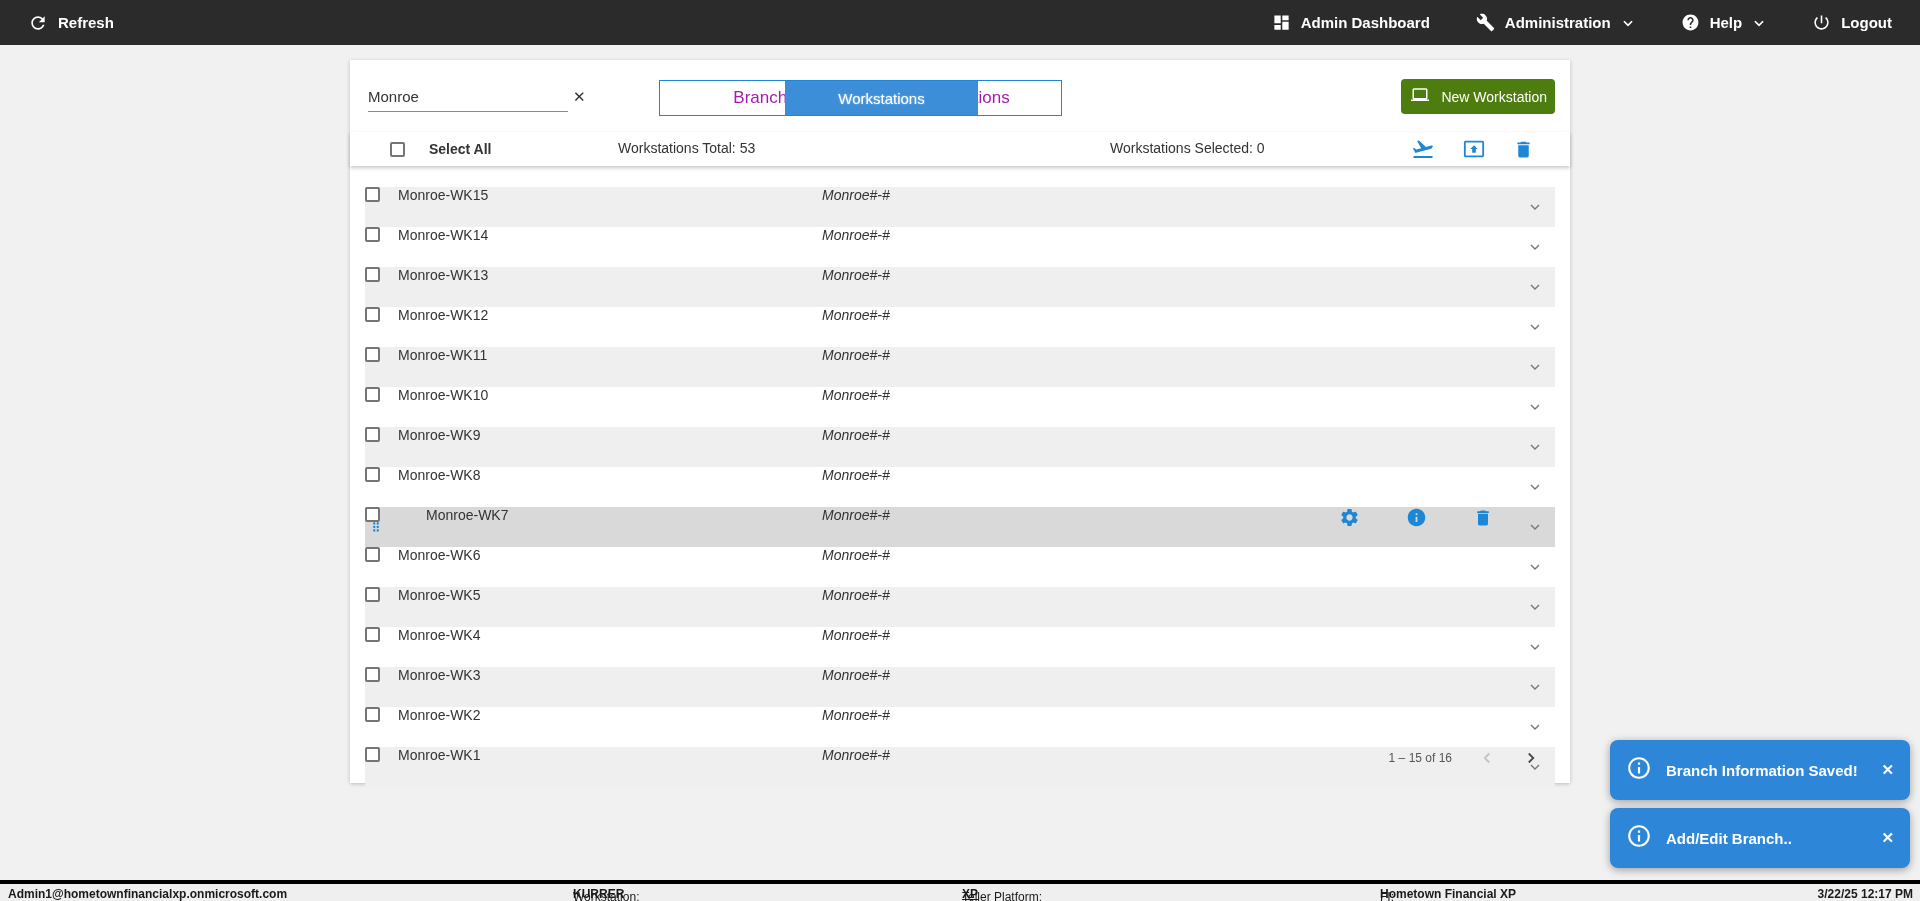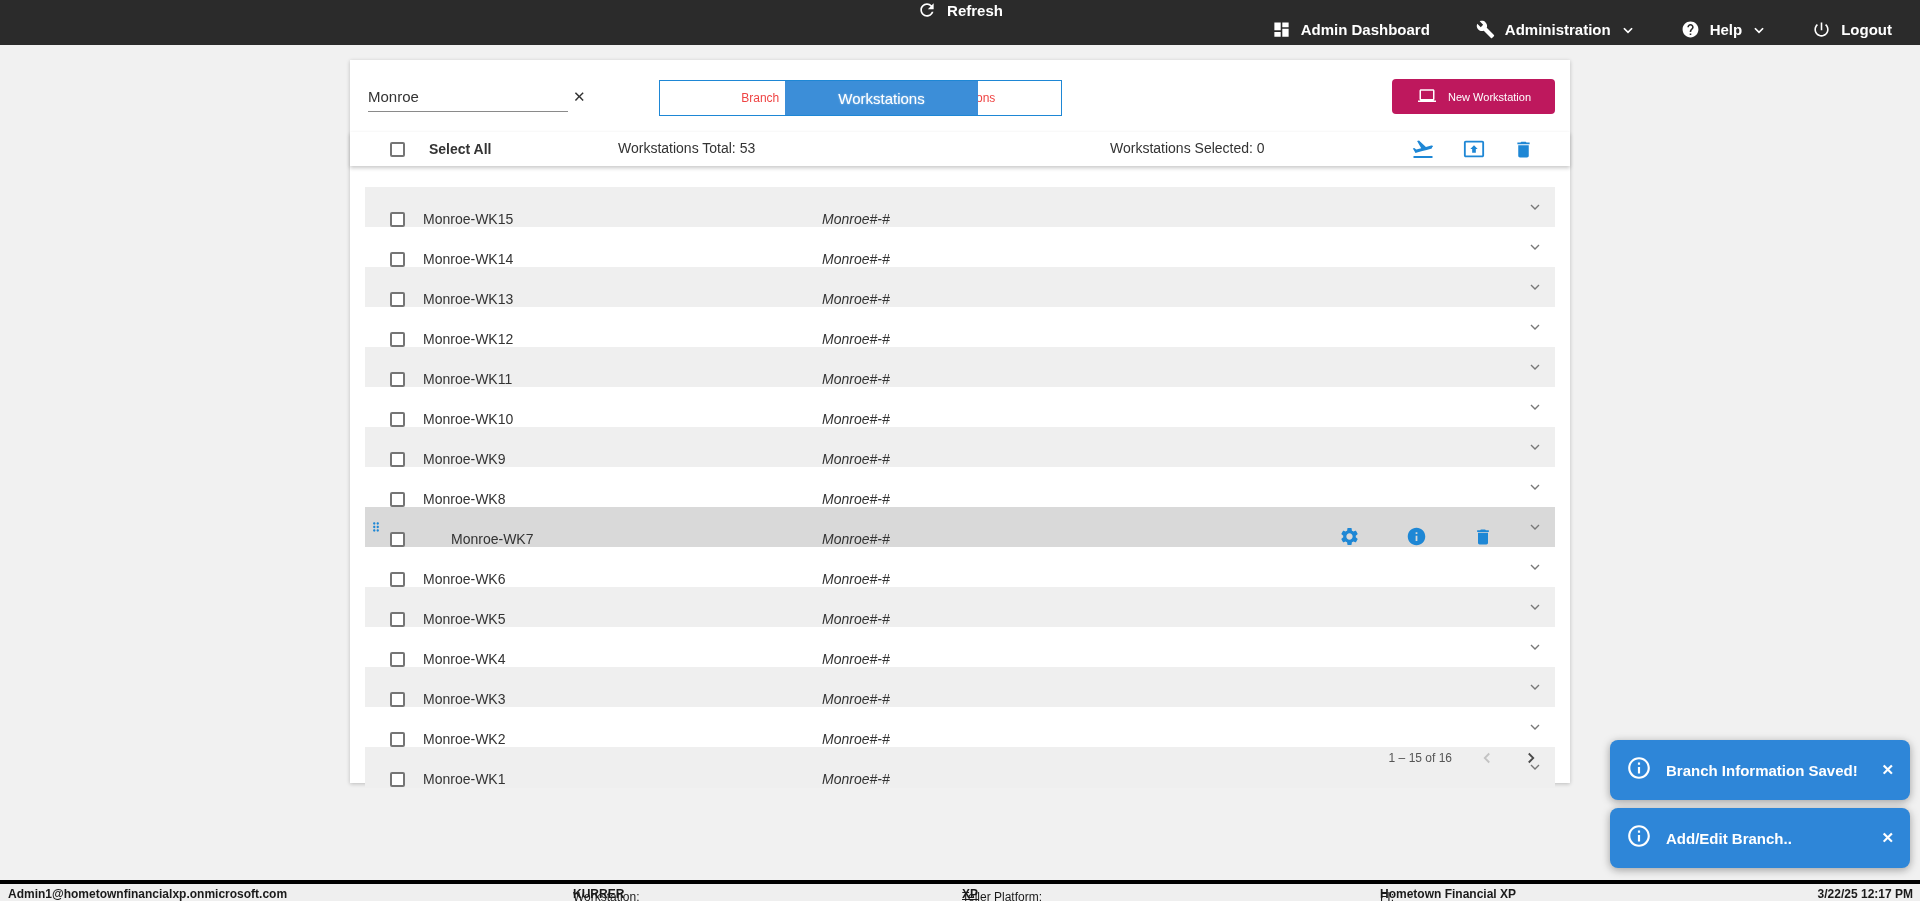--- a/index.html
+++ b/index.html
@@ -1,70 +1,70 @@
 <!DOCTYPE html>
 <html><head>
 <meta charset="utf-8">
 <style>
   * { margin:0; padding:0; box-sizing:border-box; }
   html,body { width:1920px; height:901px; overflow:hidden;
     font-family:"Liberation Sans", sans-serif; background:#f1f1f1; }
 
   
   .topbar { height:45px; background:#2b2b2b; display:flex; align-items:center;
-    padding:0 28px; color:#fff;flex-direction:column; }
+    padding:0 28px; color:#fff; }
   .topbar-item { display:flex; align-items:center; gap:10px; font-size:15px;
     font-weight:600; cursor:pointer; white-space:nowrap; }
   .topbar-right { margin-left:auto; display:flex; align-items:center; gap:46px; }
   .topbar svg { display:block; }
 
   
   .card { width:1220px; height:723px; margin:15px auto 0; background:#fff;
     box-shadow:0 1px 4px rgba(0,0,0,.22); position:relative; }
 
   
   .toolbar { height:72px; position:relative; }
   .search-wrap { position:absolute; left:18px; top:22px; width:200px;
     border-bottom:1px solid #8a8a8a; display:flex; align-items:center; height:30px; }
   .search-wrap input { border:none; outline:none; flex:1; font-size:15px;
     color:#333; font-family:"Liberation Sans", sans-serif; background:transparent; }
   .clear-x { font-size:15px; color:#333; cursor:pointer; padding:0 6px; }
 
   .tabs { position:absolute; left:309px; top:20px; width:403px; height:36px;
     border:1px solid #1e87d5; background:#fff; display:flex; overflow:hidden; }
   .tab { flex:1; display:flex; align-items:center; justify-content:center;
-    color:#ef4444; font-size:12px; cursor:pointer; white-space:nowrap; }
+    color:#a21caf; font-size:17px; cursor:pointer; white-space:nowrap; }
   .tab-overlay { position:absolute; left:125px; top:0; width:193px; height:34px;
     background:#3c8ed8; color:#fff; display:flex; align-items:center;
     justify-content:center; font-size:15px; cursor:pointer; z-index:1;
     text-shadow:0 0 2px rgba(255,255,255,.55); white-space:nowrap; }
 
   .new-ws-btn { position:absolute; right:15px; top:19px; height:35px;
-    background:#be185d; color:#fff; border:none; border-radius:4px;
-    display:flex; align-items:center; gap:10px; padding:0 24px;
-    font-size:11px; font-family:"Liberation Sans", sans-serif; cursor:pointer; }
+    background:#4d7c0f; color:#fff; border:none; border-radius:4px;
+    display:flex; align-items:center; gap:10px; padding:0 8px;
+    font-size:14px; font-family:"Liberation Sans", sans-serif; cursor:pointer; }
 
   
   .selection-bar { height:34px; position:relative; background:#fff;
     box-shadow:0 2px 4px rgba(0,0,0,.22); z-index:2; font-size:14px; color:#333; }
   .sel-all { position:absolute; left:40px; top:0; height:34px; display:flex;
     align-items:center; gap:24px; cursor:pointer;font-weight:bold; }
   .sel-total { position:absolute; left:268px; top:8px; }
   .sel-selected { position:absolute; left:760px; top:8px; }
   .sel-icons { position:absolute; right:36px; top:0; height:34px; display:flex;
     align-items:center; gap:28px; }
   .sel-icons .icon-btn { cursor:pointer; display:flex; align-items:center; }
 
   .cb { width:15px; height:15px; border:2px solid #757575; border-radius:2px;
     background:#fff; display:inline-block; flex:none; }
 
   
   .rows { margin:21px 15px 0; }
-  .row { height:40px; position:relative; display:flex; align-items:flex-end;
-    padding-left:25px; font-size:14px; color:#333; background:#fff; }
+  .row { height:40px; position:relative; display:flex; align-items:flex-start;
+    font-size:14px; color:#333; background:#fff; }
   .row.odd { background:#efefef; }
   .row.active { background:#d9d9d9;gap:28px; }
   .row .ws-name { margin-left:18px; }
   .row .ws-branch { position:absolute; left:457px;font-style:italic; }
   .row .chev { position:absolute; right:12px; top:12px; cursor:pointer; }
   .row-actions { position:absolute; right:62px; display:none; align-items:center; gap:46px; }
   .row.active .row-actions { display:flex; }
   .drag-handle { position:absolute; left:4px; top:9px; display:none; cursor:grab; }
   .row.active .drag-handle { display:block; }
   .icon-btn { background:none; border:none; padding:0; cursor:pointer; display:flex; }

